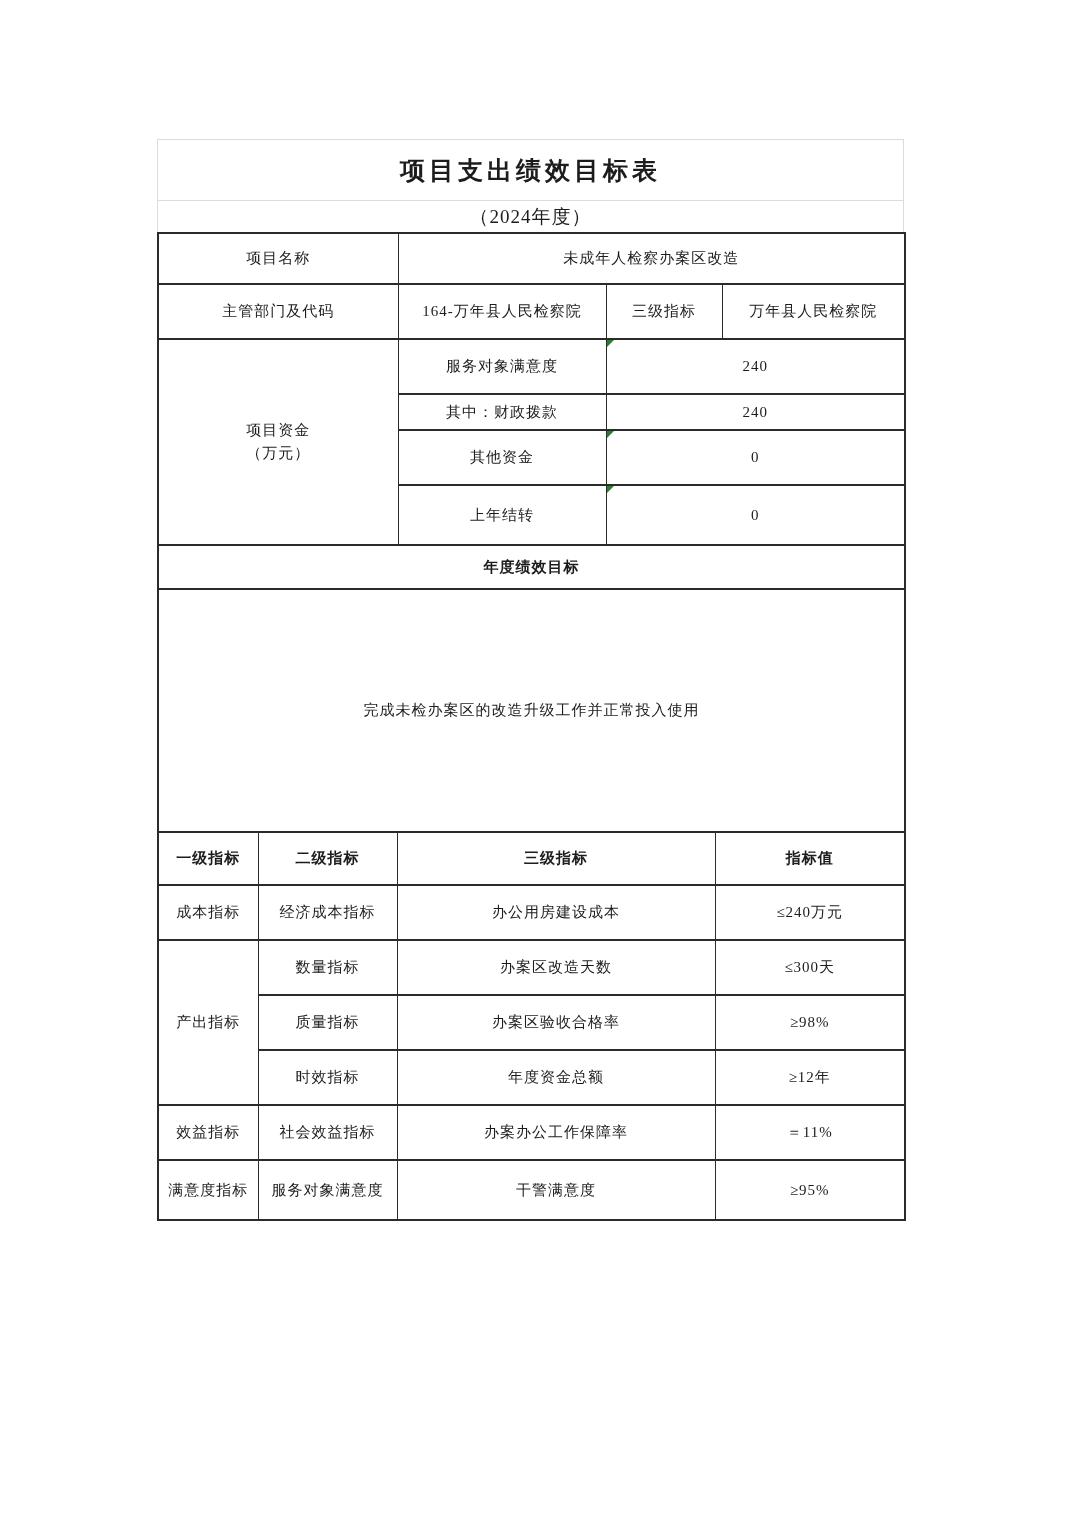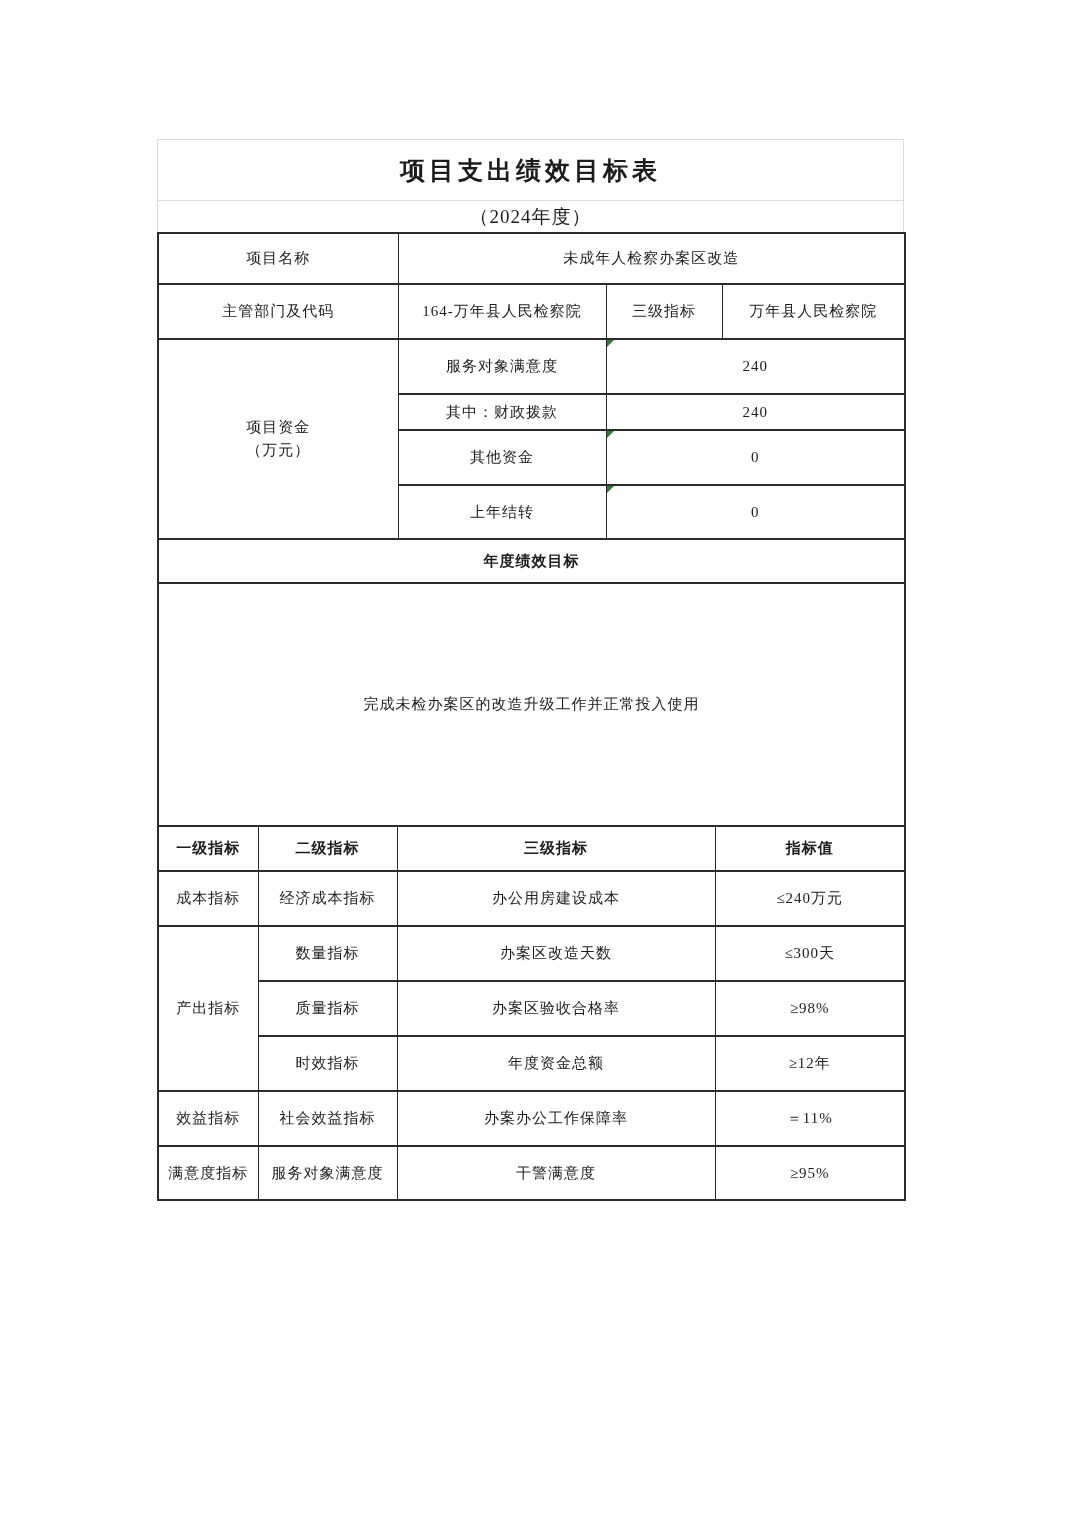--- a/index.html
+++ b/index.html
@@ -39,21 +39,21 @@
     border: 2px solid var(--border-dark);
     border-left-width: 1px; border-right-width: 1px;
     text-align: center; vertical-align: middle;
     font-size: 15px; letter-spacing: 1px;
     padding: 2px; overflow: hidden;
     position: relative;
   }
   table { border: 2px solid var(--border-dark); }
   .bold { font-weight: bold; }
   .h57 { height: 51px; } .h55 { height: 55px; } .h53 { height: 36px; }
-  .h54 { height: 54px; } .h38 { height: 44px; } .h45 { height: 45px; }
+  .h54 { height: 60px; } .h38 { height: 44px; } .h45 { height: 53px; }
   .h243 { height: 243px; }
 
   
   .tri {
     position: absolute; top: 0; left: 0;
     width: 0; height: 0;
     border-style: solid;
     border-width: 7px 7px 0 0;
     border-color: var(--flag-green) transparent transparent transparent;
   }

